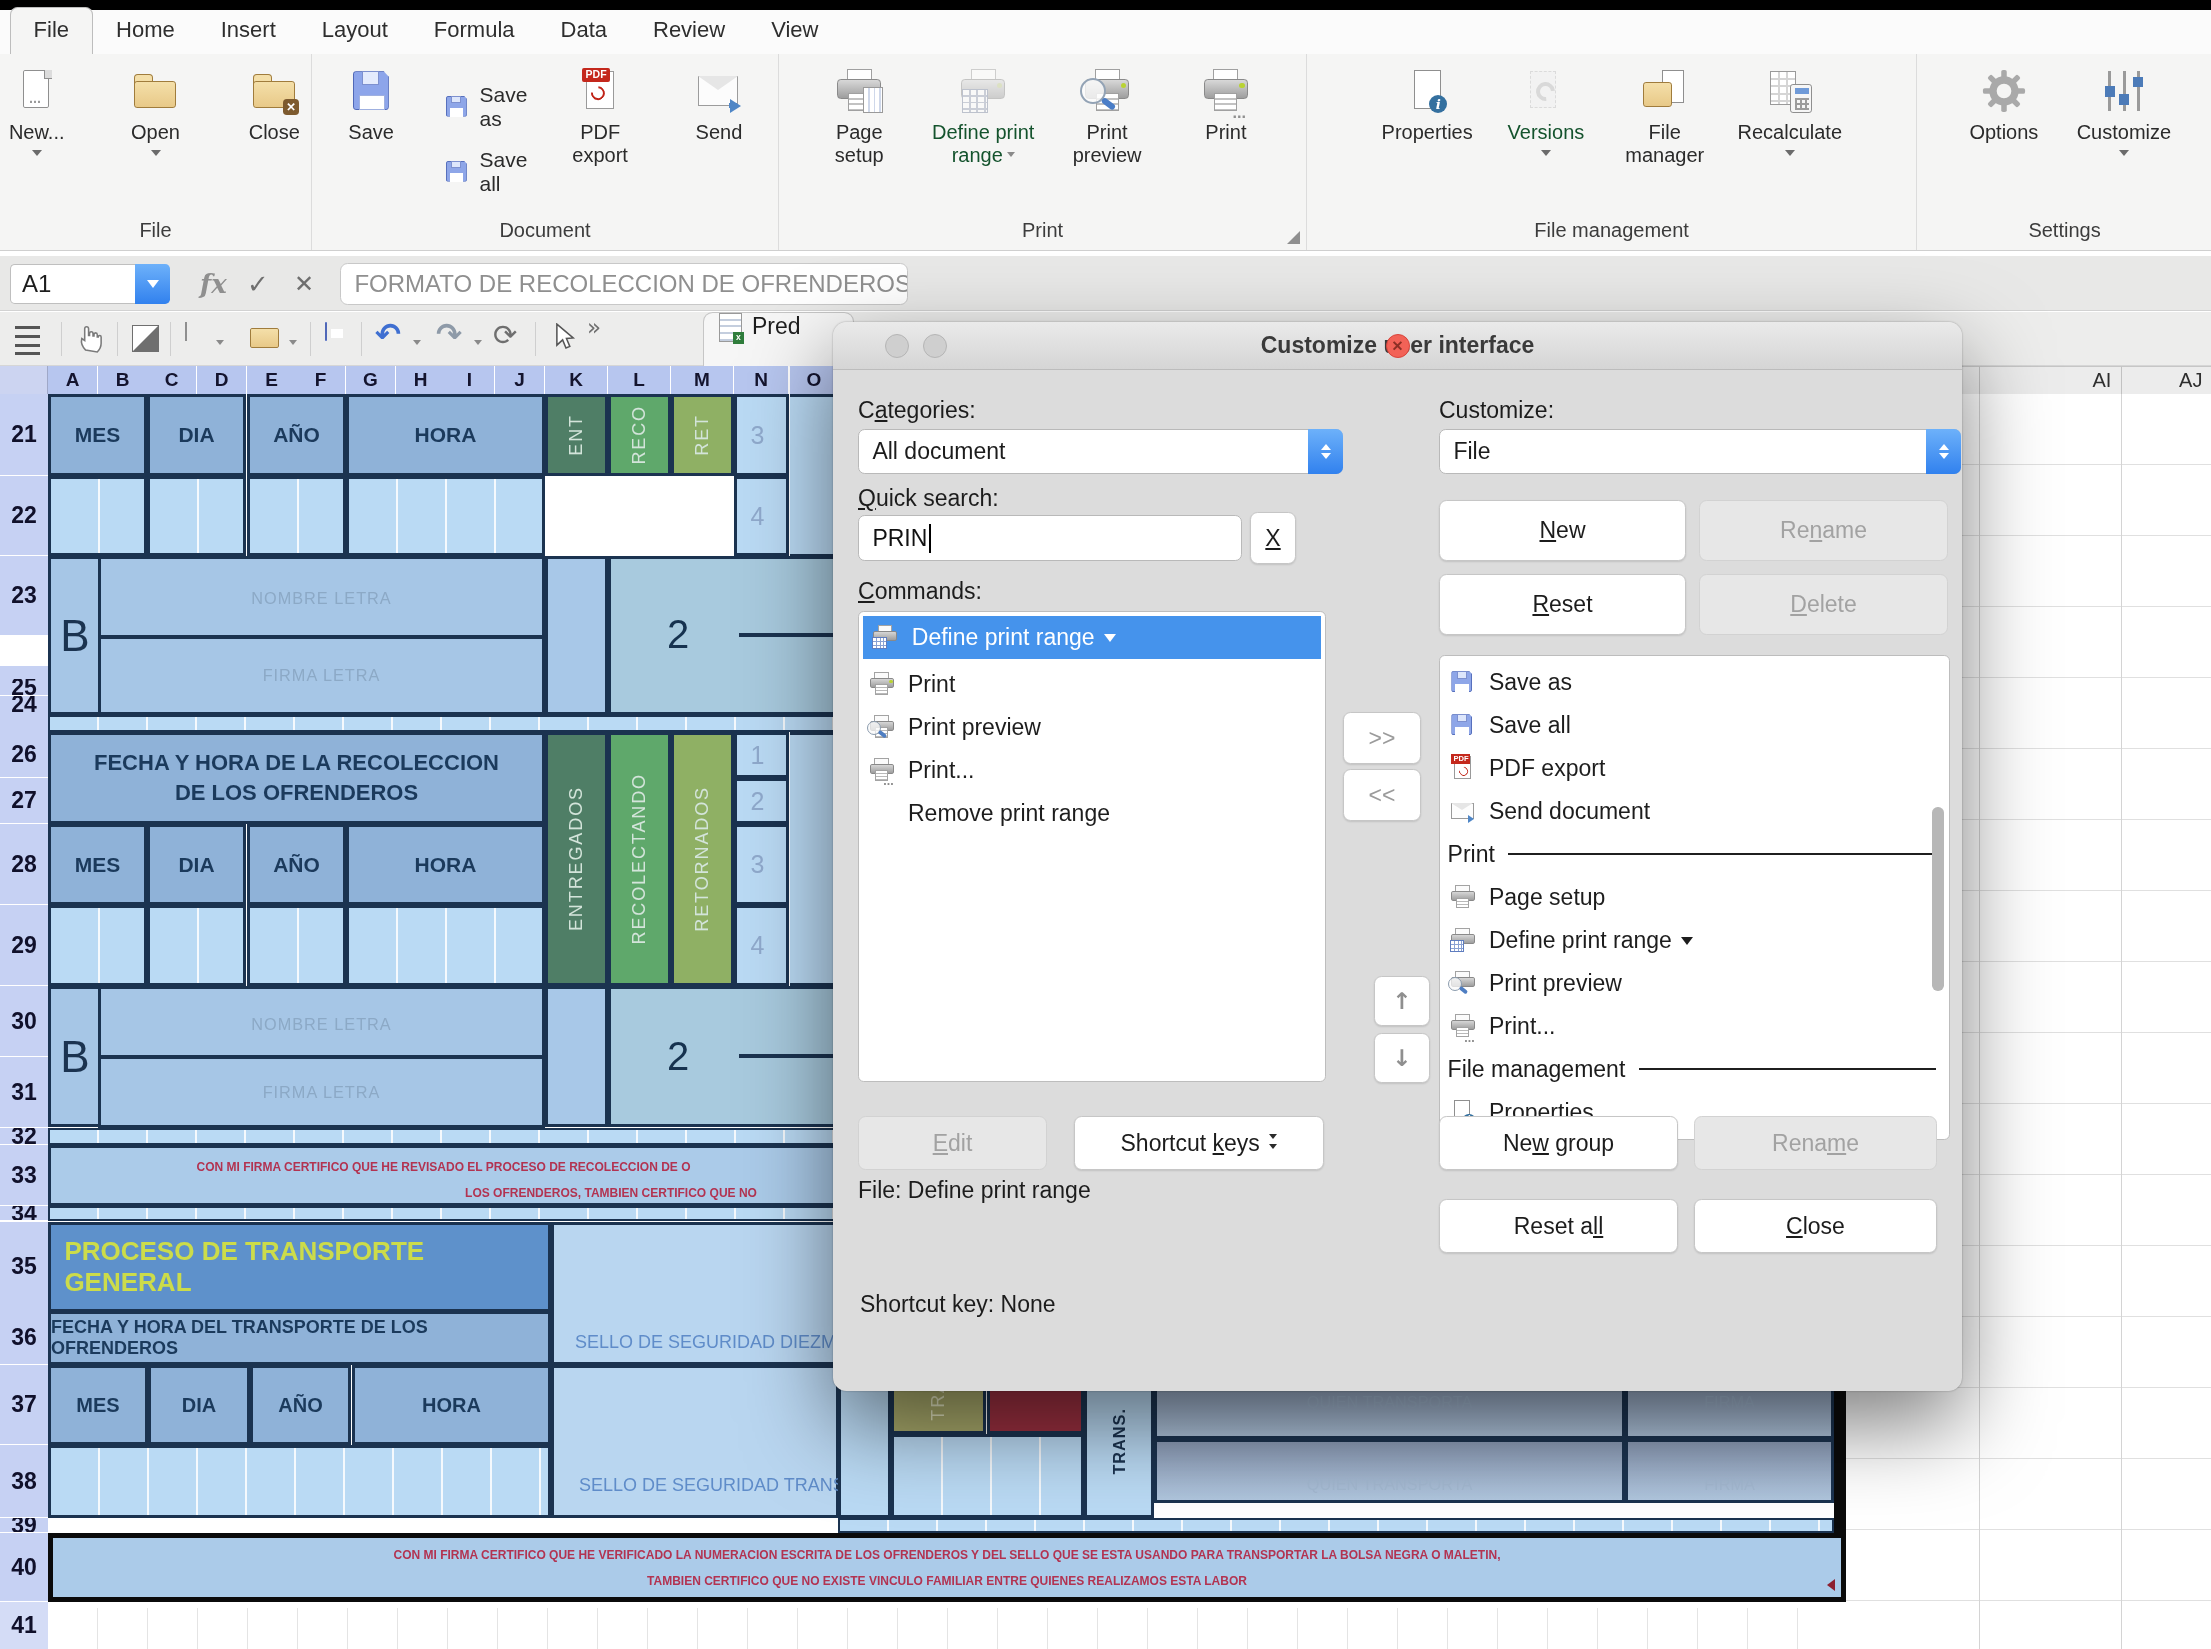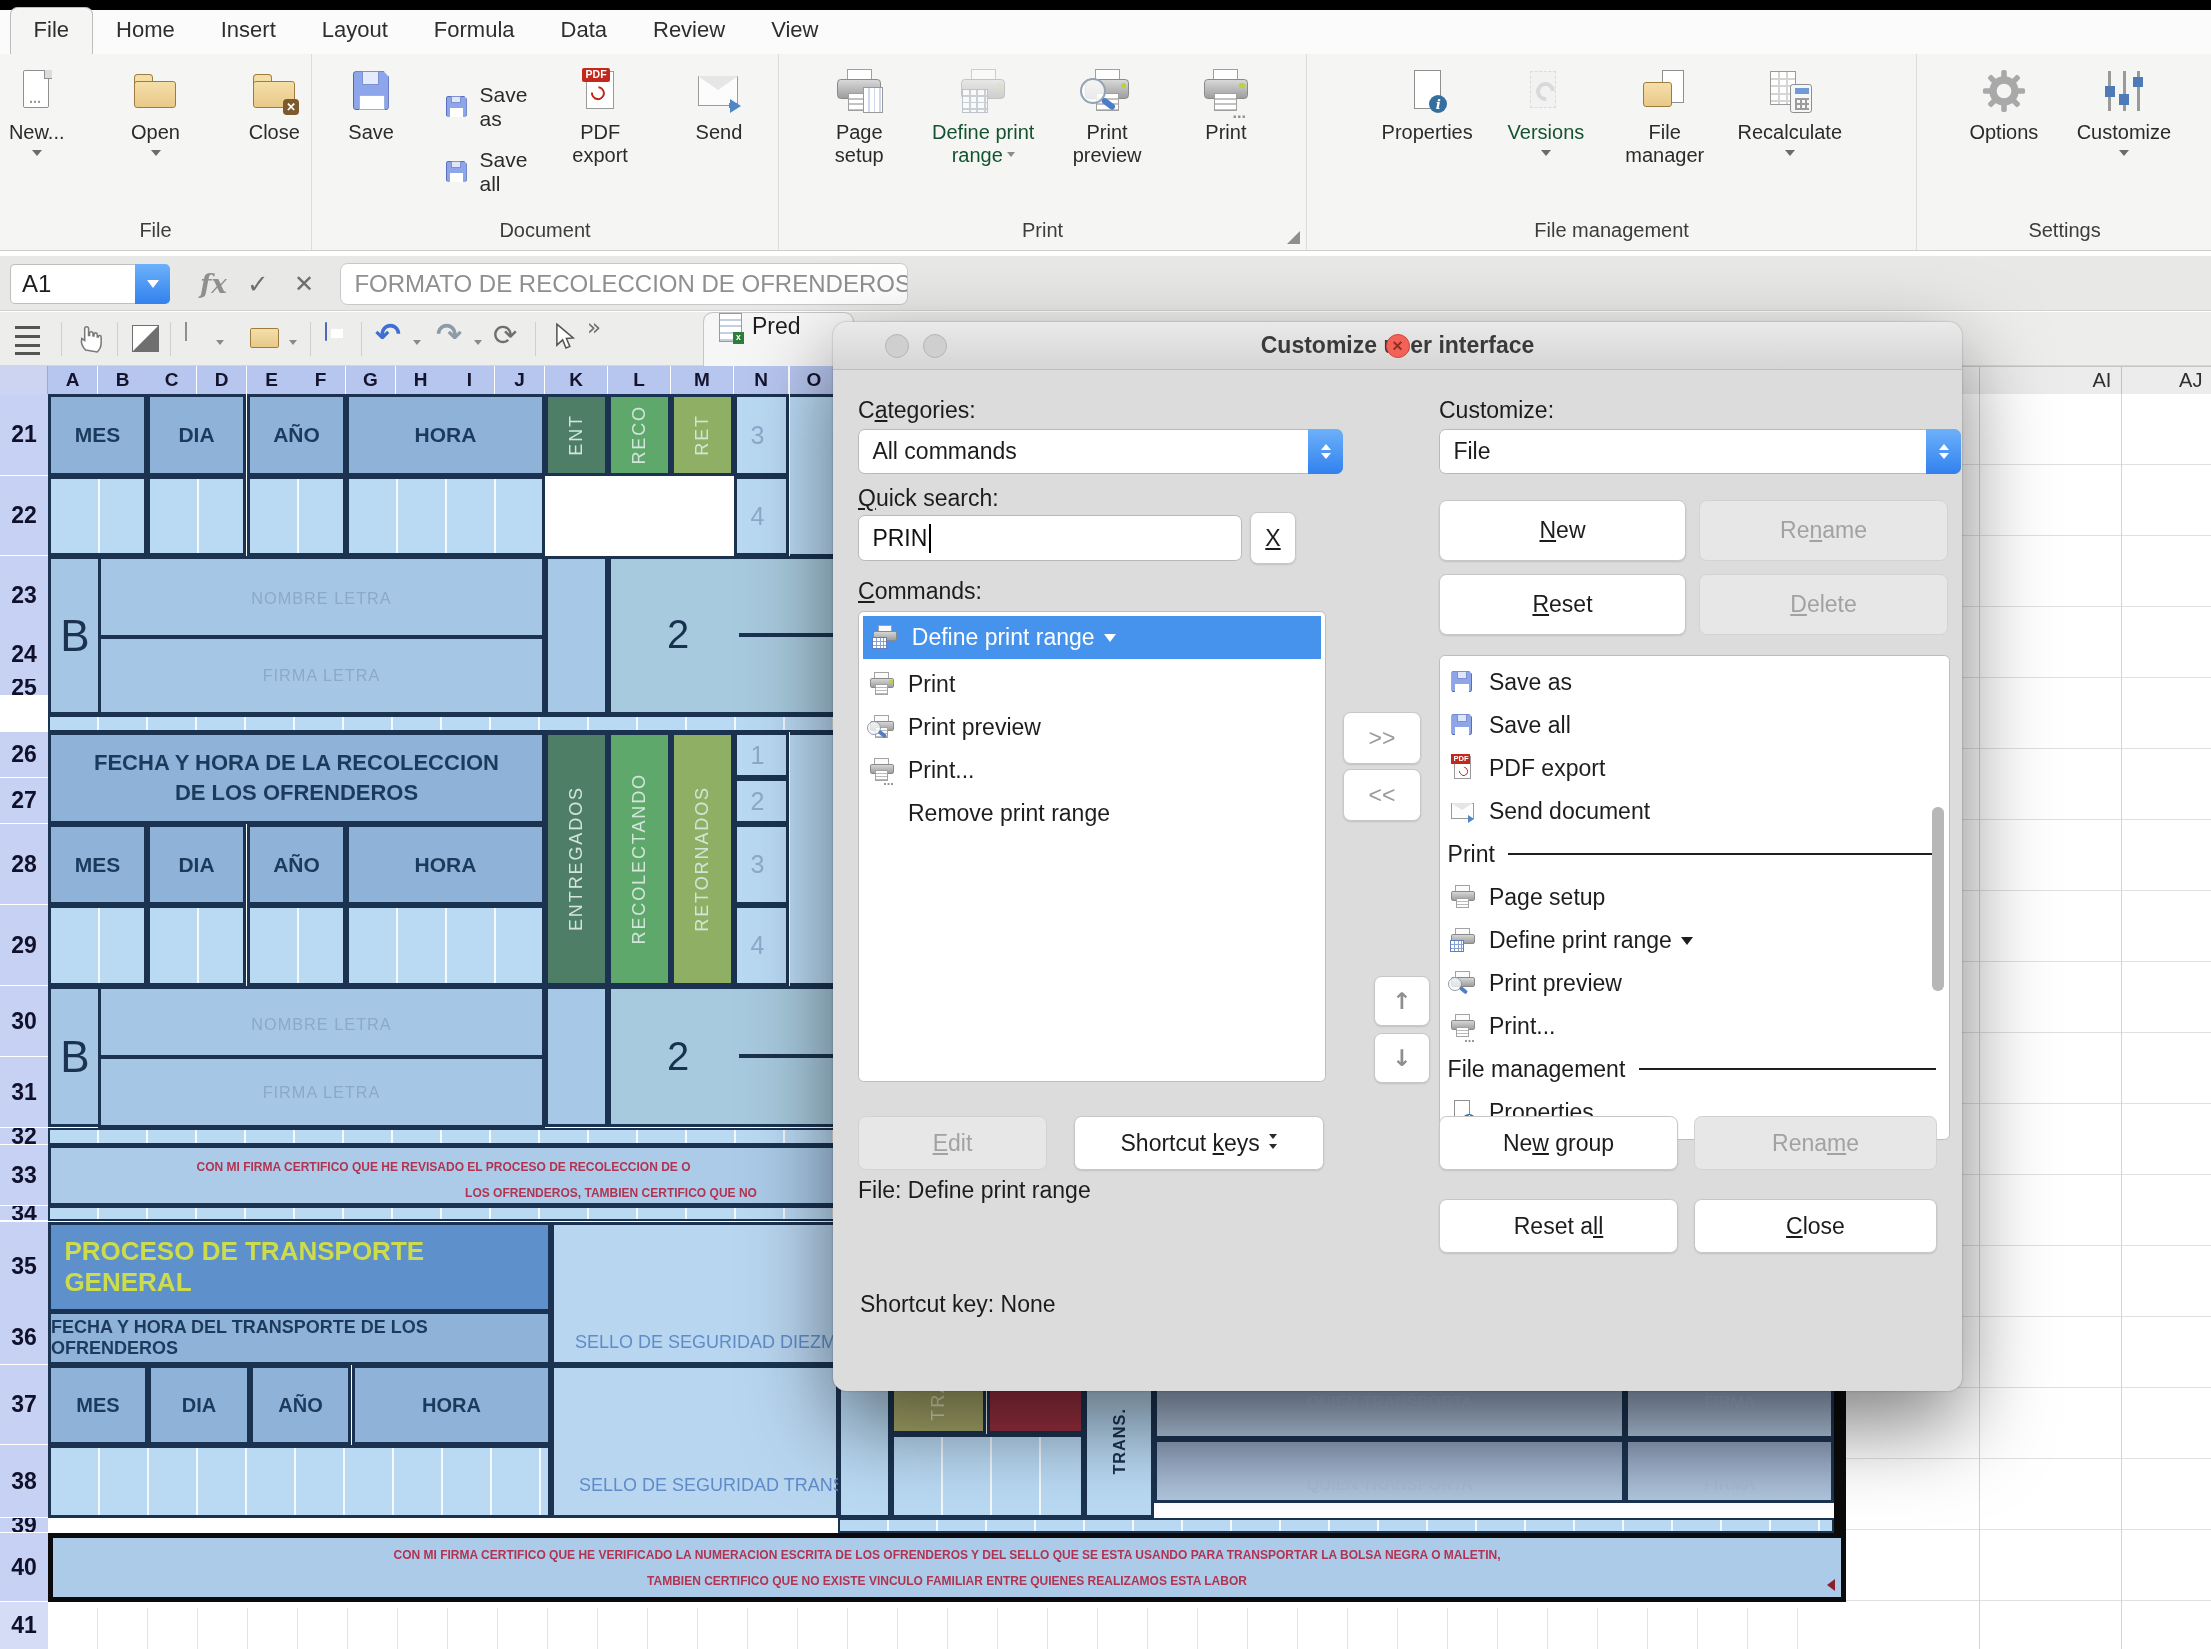--- a/index.html
+++ b/index.html
@@ -482,21 +482,21 @@
   <div class="ab righthdr" style="left:2121px;width:91px">AJ</div>
   <div class="ab rgrid">
       <b style="left:133px"></b>
       <b style="left:275px"></b>
     </div>
   <div class="ab bgrid"></div>
 
   <div class="ab rhdr" style="top:394px;height:82px">21</div>
   <div class="ab rhdr" style="top:476px;height:80px">22</div>
   <div class="ab rhdr" style="top:556px;height:80px">23</div>
-  <div class="ab rhdr" style="top:616px;height:78px">24</div>
+  <div class="ab rhdr" style="top:666px;height:78px">24</div>
   <div class="ab rhdr" style="top:679px;height:17px">25</div>
   <div class="ab rhdr" style="top:732px;height:46px">26</div>
   <div class="ab rhdr" style="top:778px;height:46px">27</div>
   <div class="ab rhdr" style="top:824px;height:81px">28</div>
   <div class="ab rhdr" style="top:905px;height:81px">29</div>
   <div class="ab rhdr" style="top:986px;height:71px">30</div>
   <div class="ab rhdr" style="top:1057px;height:71px">31</div>
   <div class="ab rhdr" style="top:1128px;height:17px">32</div>
   <div class="ab rhdr" style="top:1145px;height:61px">33</div>
   <div class="ab rhdr" style="top:1206px;height:15.3px">34</div>
@@ -621,21 +621,21 @@
   <div class="ab dialog">
     <div class="dtitle">
       <span class="tl red">✕</span>
       <span class="tl grey" style="left:52px"></span>
       <span class="tl grey" style="left:90px"></span>
       <span>Customize user interface</span>
     </div>
 
     <div class="dlabel" style="left:25px;top:75px"><span>C</span><u>a</u><span>tegories:</span></div>
     <div class="dropdown" style="left:25px;top:107px;width:470px;height:43px">
-      <span>All commands</span>
+      <span>All document</span>
       <span class="step">
           <b class="up"></b>
           <b class="dn"></b>
         </span>
     </div>
 
     <div class="dlabel" style="left:25px;top:163px"><span></span><u>Q</u><span>uick search:</span></div>
     <div class="dinput" style="left:25px;top:193px;width:369px;height:44px">
       <span>PRIN</span>
         <span class="caret"></span>

